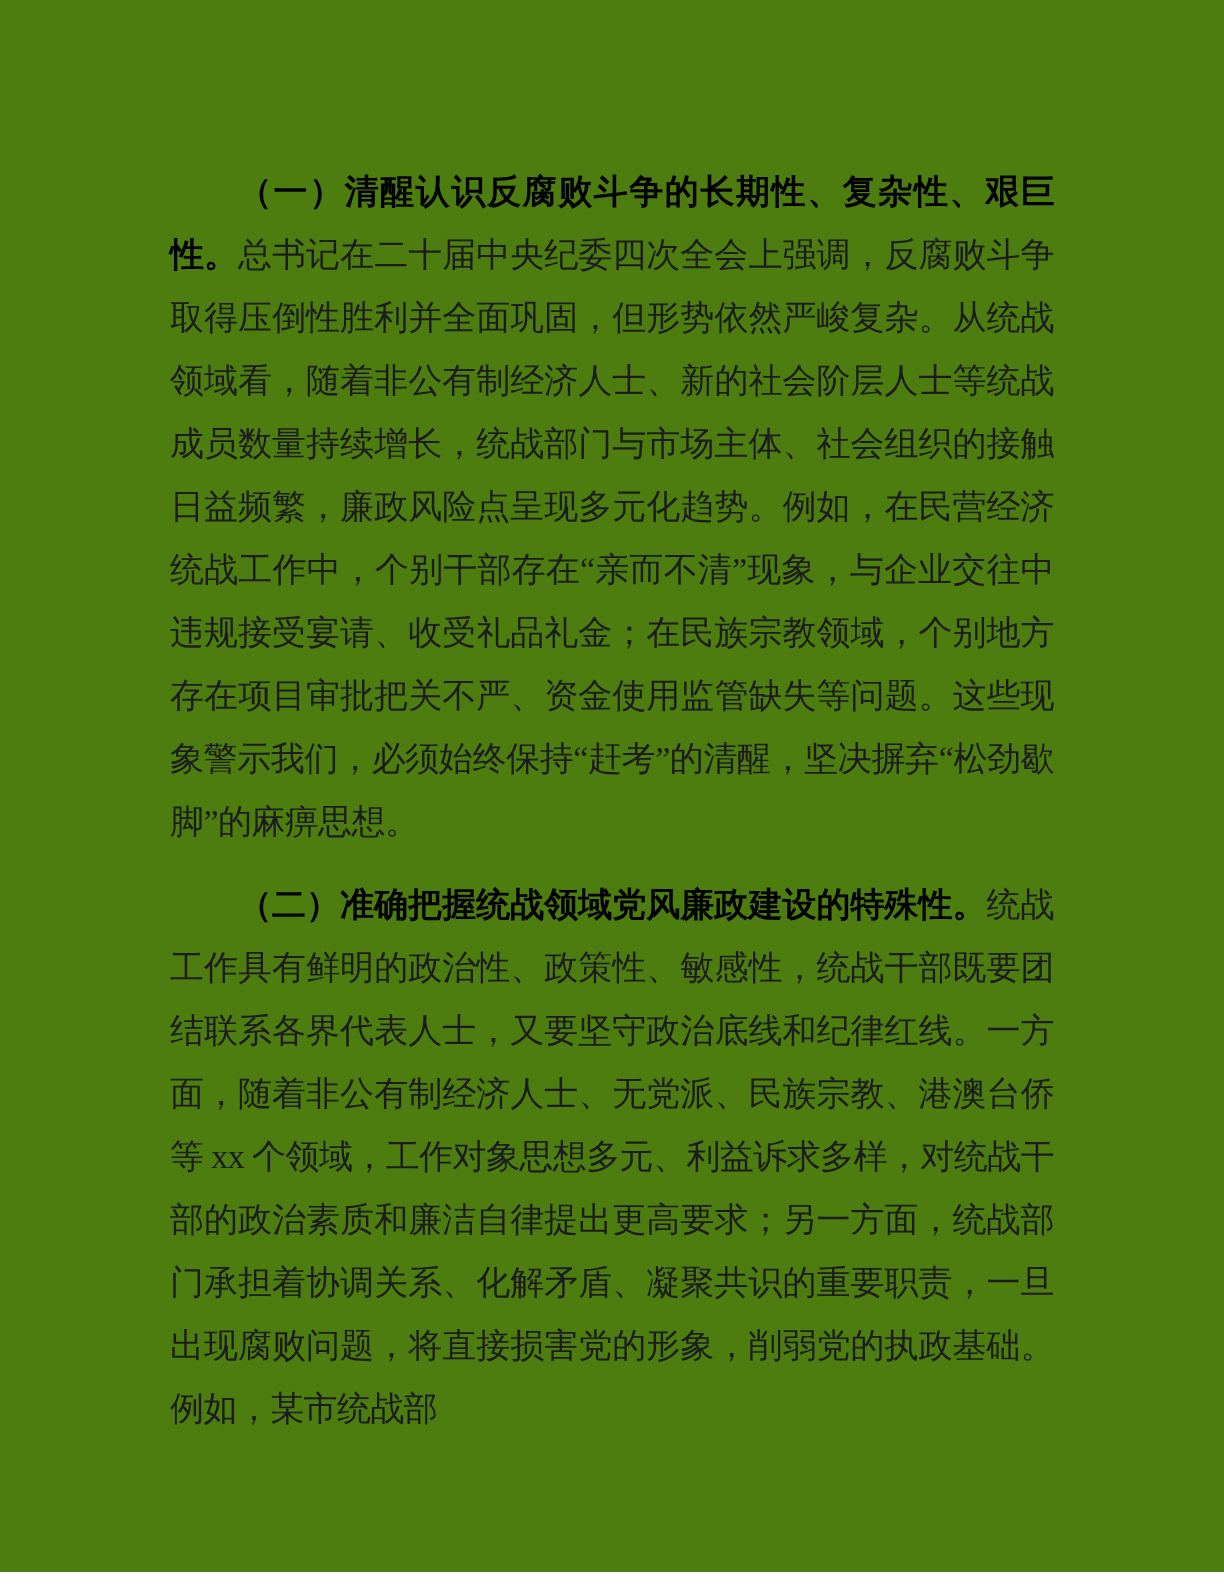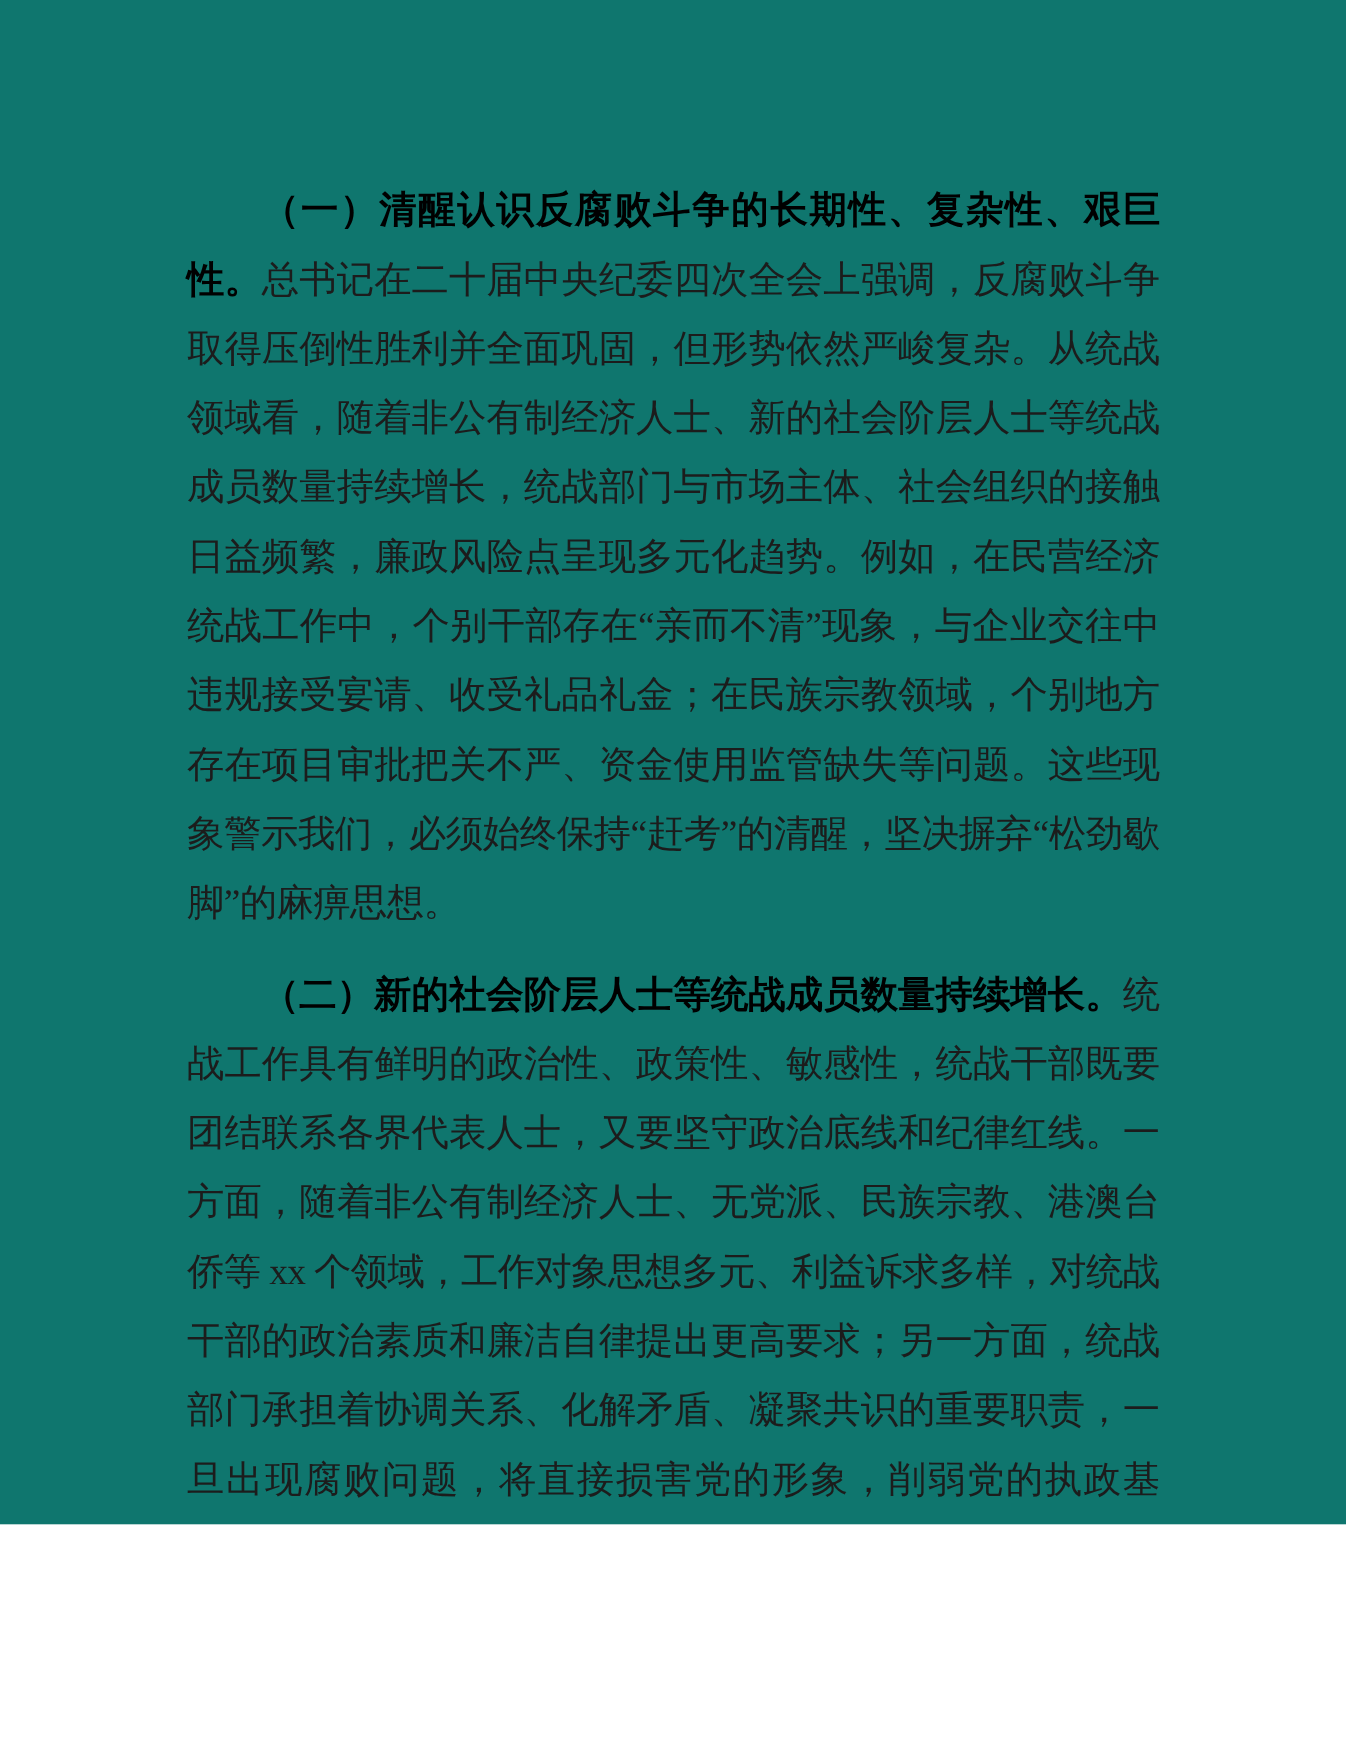--- a/index.html
+++ b/index.html
@@ -3,22 +3,22 @@
 <meta charset="utf-8">
 <style>
   html, body {
     margin: 0;
     padding: 0;
     background: #ffffff;
   }
   .page {
     position: relative;
     width: 1224px;
-    height: 1386px;
-    background: #0f766e;
+    height: 1572px;
+    background: #4d7c0f;
     overflow: hidden;
   }
   .text-block {
     position: absolute;
     left: 170px;
     top: 160px;
     width: 884px;
   }
   .para {
     margin: 0;
@@ -39,15 +39,15 @@
     font-weight: 700;
     color: #000000;
   }
 </style>
 </head>
 <body>
 
 <div class="page">
   <div class="text-block">
     <p class="para"><span class="lead">（一）清醒认识反腐败斗争的长期性、复杂性、艰巨性。</span><span class="body-run">总书记在二十届中央纪委四次全会上强调，反腐败斗争取得压倒性胜利并全面巩固，但形势依然严峻复杂。从统战领域看，随着非公有制经济人士、新的社会阶层人士等统战成员数量持续增长，统战部门与市场主体、社会组织的接触日益频繁，廉政风险点呈现多元化趋势。例如，在民营经济统战工作中，个别干部存在“亲而不清”现象，与企业交往中违规接受宴请、收受礼品礼金；在民族宗教领域，个别地方存在项目审批把关不严、资金使用监管缺失等问题。这些现象警示我们，必须始终保持“赶考”的清醒，坚决摒弃“松劲歇脚”的麻痹思想。</span></p>
-    <p class="para"><span class="lead">（二）新的社会阶层人士等统战成员数量持续增长。</span><span class="body-run">统战工作具有鲜明的政治性、政策性、敏感性，统战干部既要团结联系各界代表人士，又要坚守政治底线和纪律红线。一方面，随着非公有制经济人士、无党派、民族宗教、港澳台侨等 xx 个领域，工作对象思想多元、利益诉求多样，对统战干部的政治素质和廉洁自律提出更高要求；另一方面，统战部门承担着协调关系、化解矛盾、凝聚共识的重要职责，一旦出现腐败问题，将直接损害党的形象，削弱党的执政基础。例如，某市统战部</span></p>
+    <p class="para"><span class="lead">（二）准确把握统战领域党风廉政建设的特殊性。</span><span class="body-run">统战工作具有鲜明的政治性、政策性、敏感性，统战干部既要团结联系各界代表人士，又要坚守政治底线和纪律红线。一方面，随着非公有制经济人士、无党派、民族宗教、港澳台侨等 xx 个领域，工作对象思想多元、利益诉求多样，对统战干部的政治素质和廉洁自律提出更高要求；另一方面，统战部门承担着协调关系、化解矛盾、凝聚共识的重要职责，一旦出现腐败问题，将直接损害党的形象，削弱党的执政基础。例如，某市统战部</span></p>
   </div>
 </div>
 
 </body></html>

